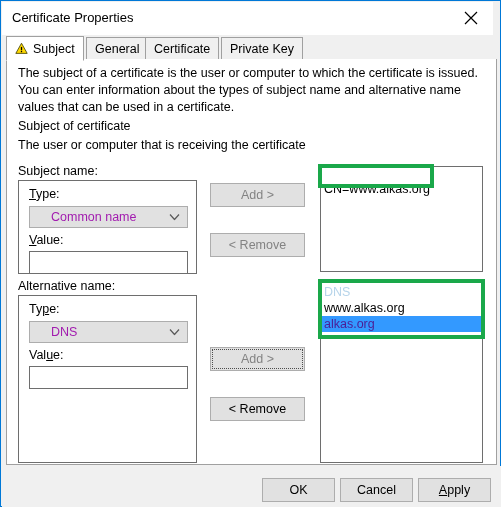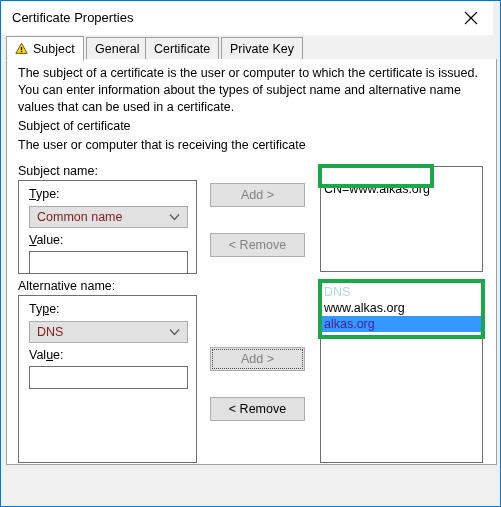--- a/index.html
+++ b/index.html
@@ -145,22 +145,22 @@
   
   .combo {
     position: absolute;
     box-sizing: border-box;
     height: 22px;
     background: #e1e1e1;
     border: 1px solid #adadad;
     display: flex;
     align-items: center;
     font-size: 12.5px;
-    color: #7f1d1d;
-    padding-left: 7px;
+    color: #a21caf;
+    padding-left: 21px;
     cursor: default;
   }
   .combo .caret {
     position: absolute;
     right: 7px;
     top: 50%;
     transform: translateY(-50%);
     line-height: 0;
   }
 
@@ -339,14 +339,25 @@
 
     <div class="listbox" style="left:313px; top:222px; width:163px; height:182px;">
       <div class="listitem header" style="margin-top:2px;">DNS</div>
       <div class="listitem">www.alkas.org</div>
       <div class="listitem selected">alkas.org</div>
     </div>
     <div class="annot" style="left:311px; top:220px; width:167px; height:60px;"></div>
 
   </div>
 
+  <div class="footer">
+    <div class="btn" style="left:260px;">
+      <span>OK</span>
+    </div>
+    <div class="btn" style="left:338px;">
+      <span>Cancel</span>
+    </div>
+    <div class="btn" style="left:416px;">
+      <span><span class="u">A</span>pply</span>
+    </div>
+  </div>
 
 </div>
 
 </body></html>

